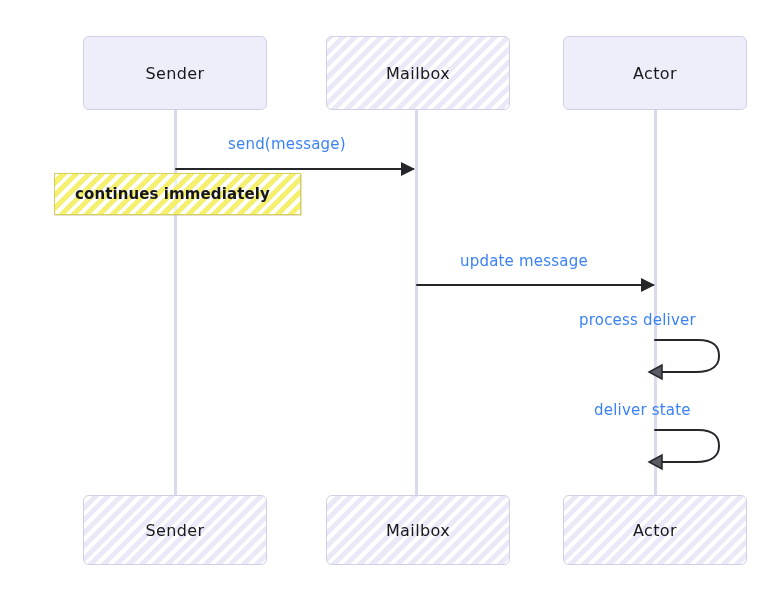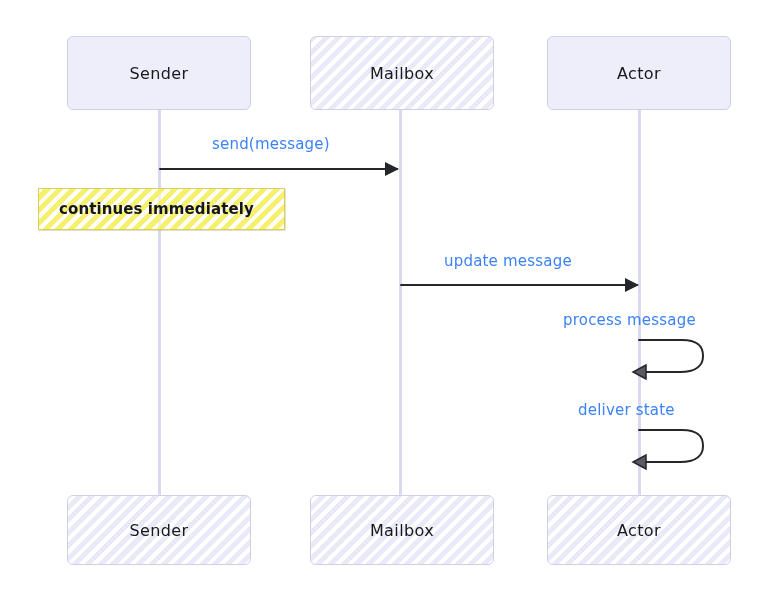--- a/index.html
+++ b/index.html
@@ -2,21 +2,21 @@
 <html><head>
 <meta charset="utf-8">
 <style>
   html,body{margin:0;padding:0;}
   body{
     width:759px;height:600px;
     background:#ffffff;
     font-family:"DejaVu Sans", sans-serif;
     overflow:hidden;
   }
-  #stage{position:relative;width:692px;height:600px;}
+  #stage{position:relative;width:692px;height:600px;margin-left:16px;}
 
   
   .lifeline{
     position:absolute;
     width:3px;
     background:#d9d9ef;
   }
 
   
   .pbox{
@@ -118,31 +118,31 @@
   <div class="pbox" style="left:547px;top:36px;width:184px;height:74px;">
     <span class="plabel">Actor</span>
   </div>
 
   <div class="msg-label" style="left:212px;top:135px;">send(message)</div>
   <div class="msg" style="left:159px;top:168px;width:239px;">
     <div class="line"></div>
     <div class="head"></div>
   </div>
 
-  <div class="note" style="left:38px;top:188px;width:247px;height:42px;">
+  <div class="note" style="left:38px;top:173px;width:247px;height:42px;">
     <span class="ntext">continues immediately</span>
   </div>
 
   <div class="msg-label" style="left:444px;top:252px;">update message</div>
   <div class="msg" style="left:400px;top:284px;width:238px;">
     <div class="line"></div>
     <div class="head"></div>
   </div>
 
-  <div class="msg-label" style="left:563px;top:311px;">process message</div>
+  <div class="msg-label" style="left:563px;top:311px;">process deliver</div>
   <div class="selfloop" style="left:630px;top:336px;">
     <svg width="80" height="40" viewBox="0 0 80 40">
       <path d="M9,4 L52,4 C70,4 73,12 73,20 C73,28 68,36 50,36 L14,36" fill="none" stroke="#25262a" stroke-width="2" stroke-linecap="round"></path>
       <polygon points="16,29 16,43 3,36" fill="#5a5b63" stroke="#25262a" stroke-width="1.5"></polygon>
     </svg>
   </div>
 
   <div class="msg-label" style="left:578px;top:401px;">deliver state</div>
   <div class="selfloop" style="left:630px;top:426px;">
     <svg width="80" height="40" viewBox="0 0 80 40">

